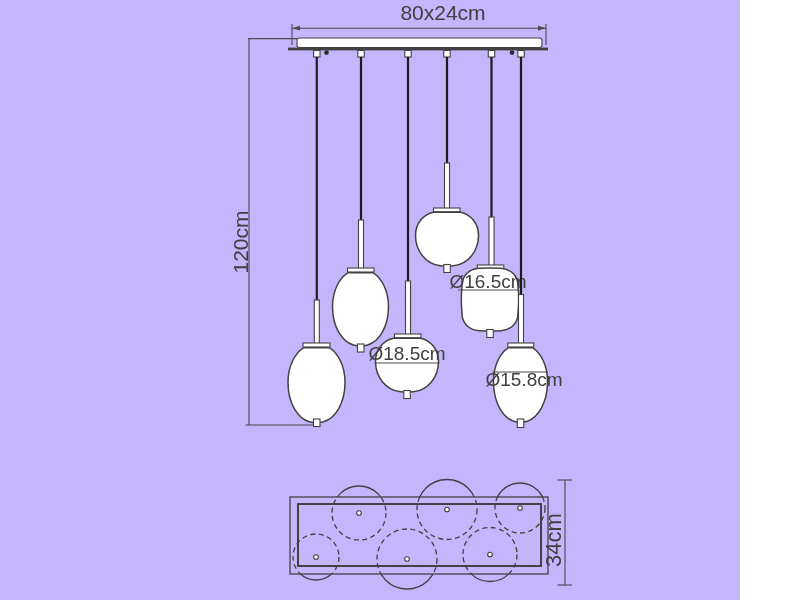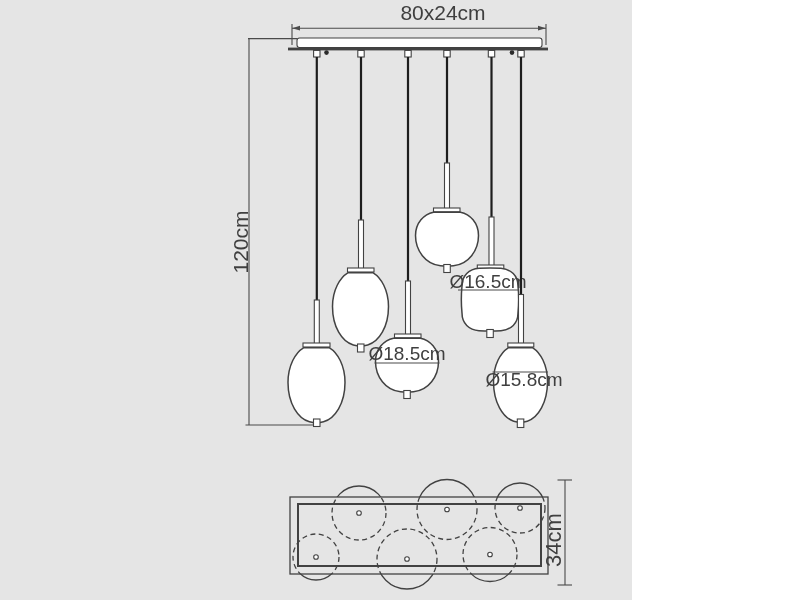--- a/index.html
+++ b/index.html
@@ -1,16 +1,16 @@
 <!DOCTYPE html>
 <html><head>
 <meta charset="utf-8">
 <style>
   html,body{margin:0;padding:0;background:#fff;}
-  #canvas{position:relative;width:632px;height:600px;background:#e5e5e5;overflow:hidden;
+  #canvas{position:relative;width:740px;height:600px;background:#c4b5fd;overflow:hidden;
           font-family:"Liberation Sans","DejaVu Sans",sans-serif;}
   svg{display:block;}
   text{font-family:"Liberation Sans","DejaVu Sans",sans-serif;fill:#3f3f3f;}
   .dim   {stroke:#4a4a4a;stroke-width:1.1;fill:none;}
   .cord  {stroke:#1d1d1d;stroke-width:2.2;fill:none;}
   .part  {fill:#ffffff;stroke:#424242;stroke-width:1.1;}
   .shade {fill:#ffffff;stroke:#424242;stroke-width:1.5;}
   .dash  {fill:none;stroke:#424242;stroke-width:1.3;stroke-dasharray:5 3.5;}
   .solidc{fill:none;stroke:#424242;stroke-width:1.3;}
   .dot   {fill:#ffffff;stroke:#424242;stroke-width:1.1;}

